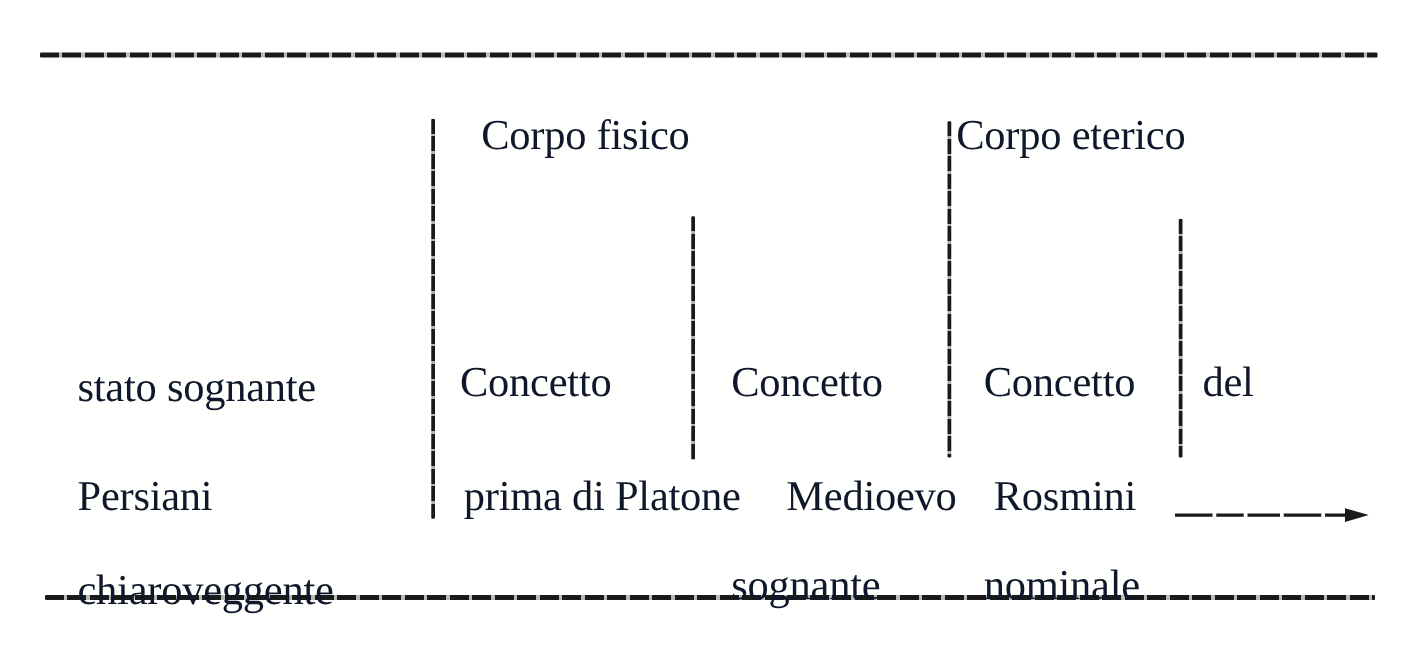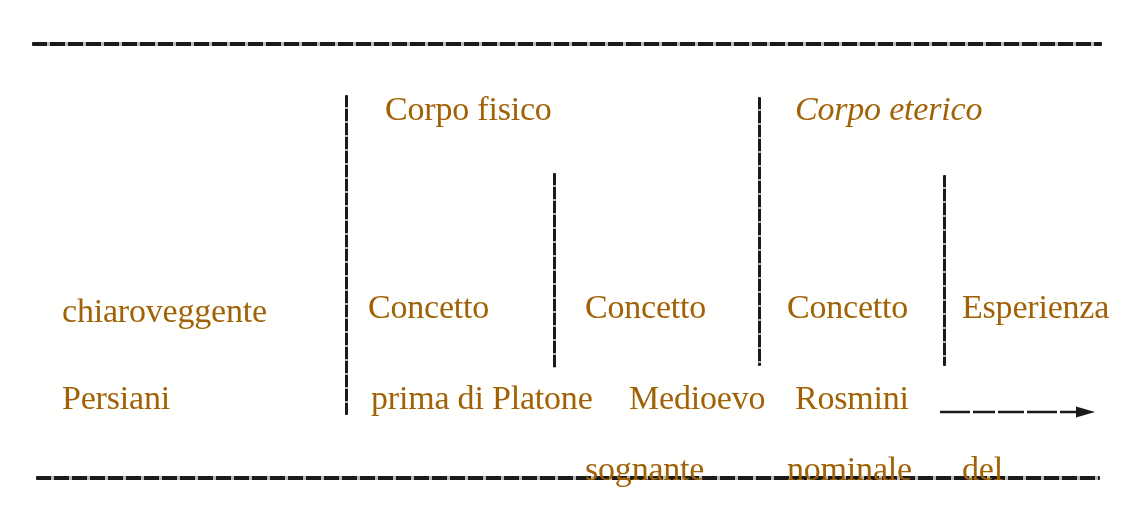--- a/index.html
+++ b/index.html
@@ -2,21 +2,21 @@
 <html><head>
 <meta charset="utf-8">
 <style>
   html, body { margin: 0; padding: 0; background: #ffffff; }
   .canvas {
     position: relative;
     width: 1138px;
     height: 518px;
     background: #fffffe;
     font-family: "Liberation Serif", "DejaVu Serif", serif;
-    color: #a16207;
+    color: #0f172a;
     overflow: hidden;
   }
   .hrule {
     position: absolute;
     height: 4px;
     background: repeating-linear-gradient(to right,
       #1a1a1a 0px, #1a1a1a 15px,
       rgba(26,26,26,0.30) 15px, rgba(26,26,26,0.30) 18px);
     border-radius: 1px;
   }
@@ -44,43 +44,43 @@
 
   <div class="hrule" style="left:32px; top:42px; width:1070px;"></div>
   <div class="hrule" style="left:36px; top:476px; width:1064px;"></div>
 
   <div class="vrule" style="left:345px; top:95px;  height:320px;"></div>
   <div class="vrule" style="left:553px; top:173px; height:195px;"></div>
   <div class="vrule" style="left:758px; top:97px;  height:269px;"></div>
   <div class="vrule" style="left:943px; top:175px; height:191px;"></div>
 
   <div class="txt" style="left:385px; top:82px;">Corpo fisico</div>
-  <div class="txt" style="left:795px; top:82px;font-style:italic;">Corpo eterico</div>
+  <div class="txt" style="left:765px; top:82px;">Corpo eterico</div>
 
   <div class="txt" style="left:62px; top:176px;">
+    <div>stato sognante</div>
     <div>chiaroveggente</div>
     
   </div>
 
   <div class="txt" style="left:368px; top:172px;">
     <div>Concetto</div>
   </div>
 
   <div class="txt" style="left:585px; top:172px;">
     <div>Concetto</div>
     <div>sognante</div>
   </div>
 
   <div class="txt" style="left:787px; top:172px;">
     <div>Concetto</div>
     <div>nominale</div>
   </div>
 
   <div class="txt" style="left:962px; top:172px;">
-    <div>Esperienza</div>
     <div>del</div>
     
   </div>
 
   <div class="txt" style="left:62px; top:371px;">Persiani</div>
   <div class="txt" style="left:371px; top:371px;">prima di Platone</div>
   <div class="txt" style="left:795px; top:371px;">Rosmini</div>
   <div class="txt" style="left:629px; top:371px;">Medioevo</div>
 
   <svg class="arrow-svg" style="left:936px; top:403px;" width="162" height="18" viewBox="0 0 162 18">

